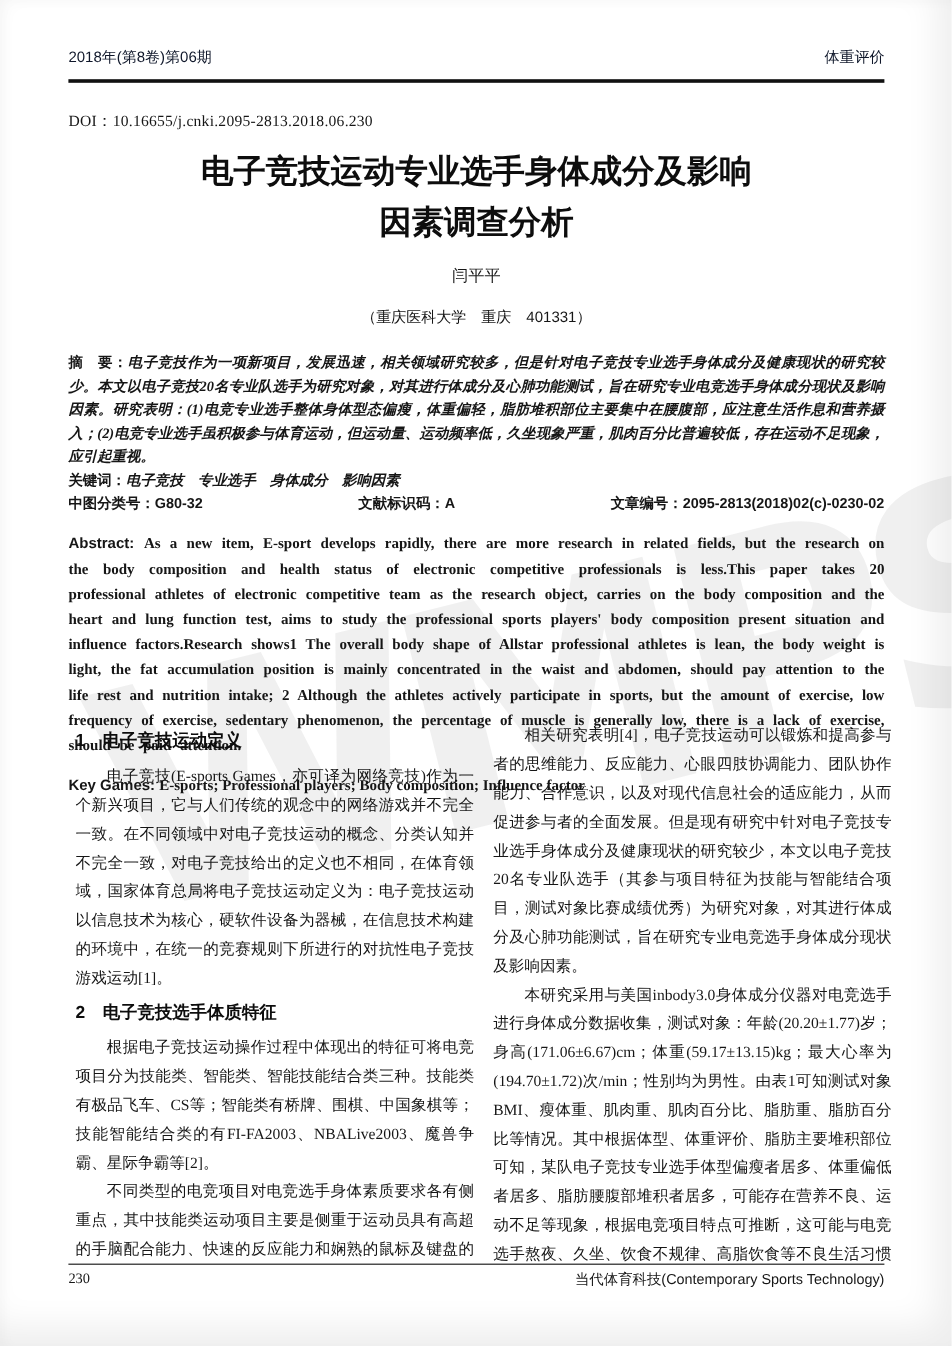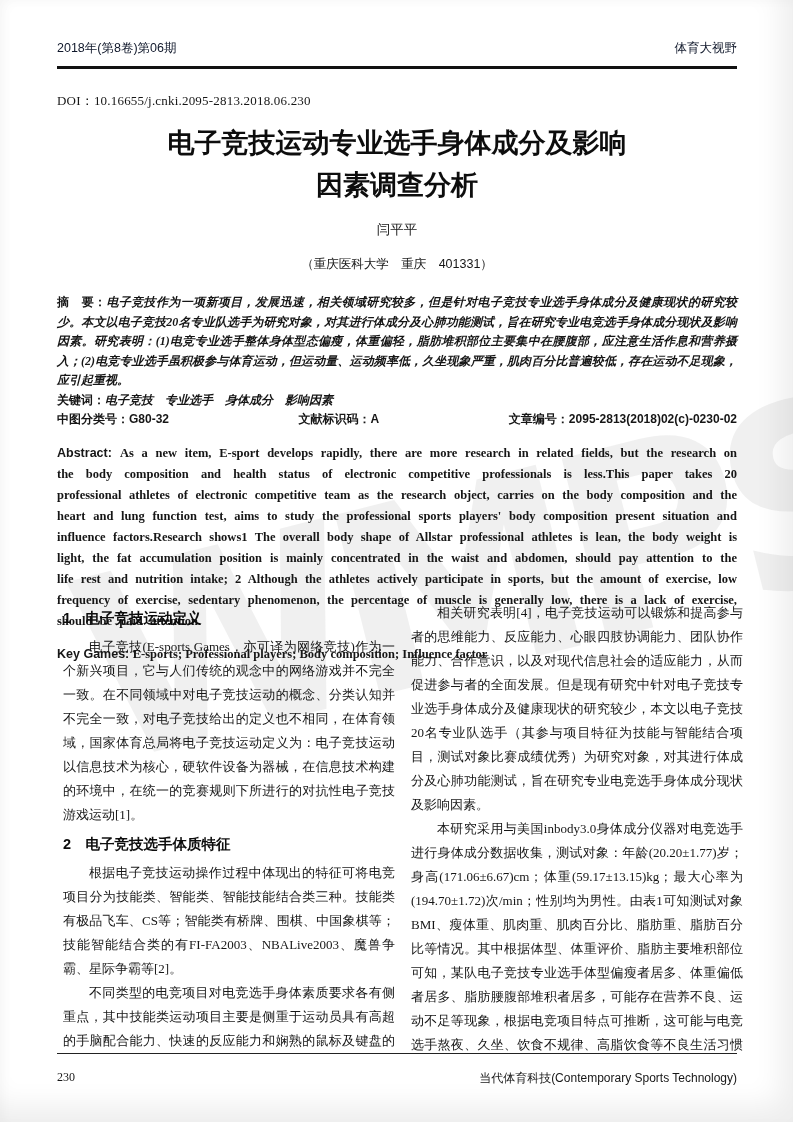--- a/index.html
+++ b/index.html
@@ -36,35 +36,35 @@
   .kw-en{margin:0;font-size:12.5px;line-height:21px;font-weight:bold;}
   .columns{position:absolute;left:63px;top:601px;width:680px;height:452px;overflow:hidden;
            display:flex;gap:16px;z-index:1;}
   .col{width:332px;}
   .col h3{font-family:"Liberation Sans","DejaVu Sans",sans-serif;font-size:14.5px;font-weight:bold;
           margin:6px 0;line-height:22px;color:#0d0d0d;}
   .col p{margin:0;font-size:13px;line-height:24px;text-align:justify;text-indent:2em;}
   .col p.noindent{text-indent:0;}
   .footer{position:absolute;left:57px;top:1053px;width:680px;z-index:1;
           border-top:1.5px solid #222;display:flex;justify-content:space-between;
-          padding-top:16px;font-size:12px;}
+          padding-top:4px;font-size:12px;}
   .footer .jr{font-family:"Liberation Sans","DejaVu Sans",sans-serif;}
 </style>
 </head>
 <body>
 
 <div class="page">
 
   <div class="watermark">WMPS</div>
 
   <div class="content">
 
     <div class="hdr">
       <span>2018年(第8卷)第06期</span>
-      <span>体育大视野</span>
+      <span>体重评价</span>
     </div>
 
     <div class="rule"></div>
 
     <div class="doi">DOI：10.16655/j.cnki.2095-2813.2018.06.230</div>
 
     <div class="title">
       <div>电子竞技运动专业选手身体成分及影响</div>
       <div>因素调查分析</div>
     </div>

